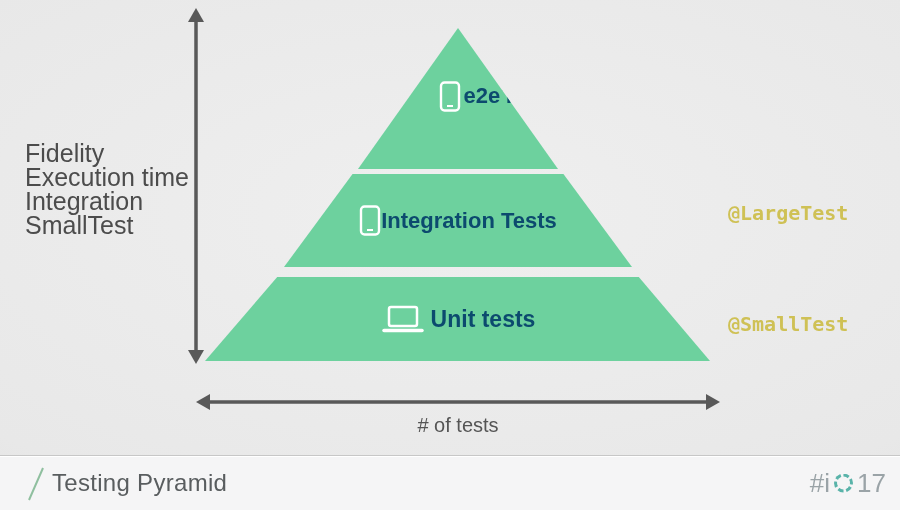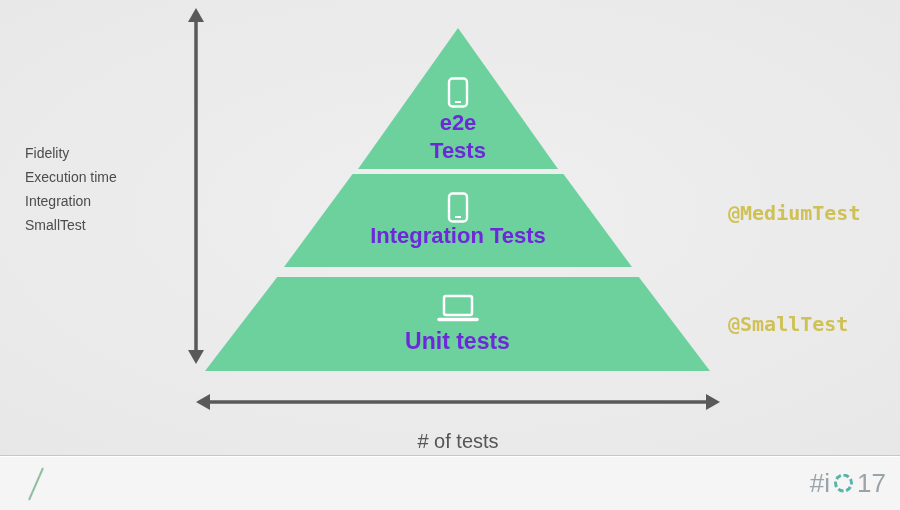--- a/index.html
+++ b/index.html
@@ -9,52 +9,52 @@
     background:#e9e9e9;
   }
   .slide{
     position:relative;width:900px;height:510px;
     background:radial-gradient(ellipse 130% 110% at 50% 42%, #efefef 0%, #e8e8e8 55%, #d9d9d9 100%);
   }
   
   .tier{
     position:absolute;
     background:#6dd19e;
-    display:flex;flex-direction:column;align-items:center;
-    color:#6d28d9;font-weight:bold;text-align:center;
+    display:flex;flex-direction:row;align-items:center;
+    color:#0c4a6e;font-weight:bold;text-align:center;
   }
   .tier-1{
     left:358px;top:28px;width:200px;height:136px;
     clip-path:polygon(50% 0, 100% 100%, 0 100%);
     justify-content:flex-end;padding-bottom:5px;gap:2px;
     font-size:22px;line-height:26px;
   }
   .tier-2{
     left:284px;top:174px;width:348px;height:93px;
     clip-path:polygon(19.7% 0, 80.3% 0, 100% 100%, 0 100%);
     justify-content:center;
     font-size:22px;
   }
   .tier-3{
-    left:205px;top:277px;width:505px;height:94px;
+    left:205px;top:277px;width:505px;height:84px;
     clip-path:polygon(14.3% 0, 85.9% 0, 100% 100%, 0 100%);
     justify-content:center;gap:5px;
     font-size:23px;
   }
   .tier .icon{display:block;line-height:0;}
   
   .v-arrow{position:absolute;left:184px;top:8px;}
   .h-arrow{position:absolute;left:196px;top:390px;}
   .left-labels{
     position:absolute;left:25px;top:141px;
-    font-size:14px;line-height:24px;color:#4c4c4c;
+    font-size:25px;line-height:24px;color:#4c4c4c;
   }
   .x-axis-label{
     position:absolute;left:196px;top:414px;width:524px;
-    text-align:center;font-size:20px;color:#555555;margin-top:16px;
+    text-align:center;font-size:20px;color:#555555;
   }
   
   .annot{
     position:absolute;left:728px;
     font-family:"DejaVu Sans Mono", monospace;
     font-weight:bold;font-size:20px;color:#cfc155;
     white-space:nowrap;
   }
   .annot-1{top:91px;}
   .annot-2{top:201px;}
@@ -122,35 +122,36 @@
   <div class="tier tier-3">
     <span class="icon">
       <svg width="46" height="29" viewBox="0 0 46 29">
         <rect x="9" y="2" width="28" height="19" rx="2" fill="none" stroke="#ffffff" stroke-width="2.5"></rect>
         <path d="M4 25.5 H42" stroke="#ffffff" stroke-width="3.5" stroke-linecap="round"></path>
       </svg>
     </span>
     <span>Unit tests</span>
   </div>
 
-  <div class="annot annot-2">@MediumTest</div>
+  <div class="annot annot-2">@LargeTest</div>
   <div class="annot annot-3">@SmallTest</div>
 
   <svg class="h-arrow" width="524" height="24">
     <line x1="10" y1="12" x2="514" y2="12" stroke="#595959" stroke-width="3.5"></line>
     <polygon points="0,12 14,4 14,20" fill="#595959"></polygon>
     <polygon points="524,12 510,4 510,20" fill="#595959"></polygon>
   </svg>
 
   <div class="x-axis-label"># of tests</div>
 
   <div class="footer">
     <svg class="footer-slash" width="18" height="36">
       <line x1="2" y1="34" x2="16" y2="2" stroke="#8fbf9f" stroke-width="2"></line>
     </svg>
+    <div class="footer-title">Testing Pyramid</div>
     <div class="footer-logo">
       <span>#i</span>
       <span class="logo-circle"></span>
       <span>17</span>
     </div>
   </div>
 
 </div>
 
 </body></html>

